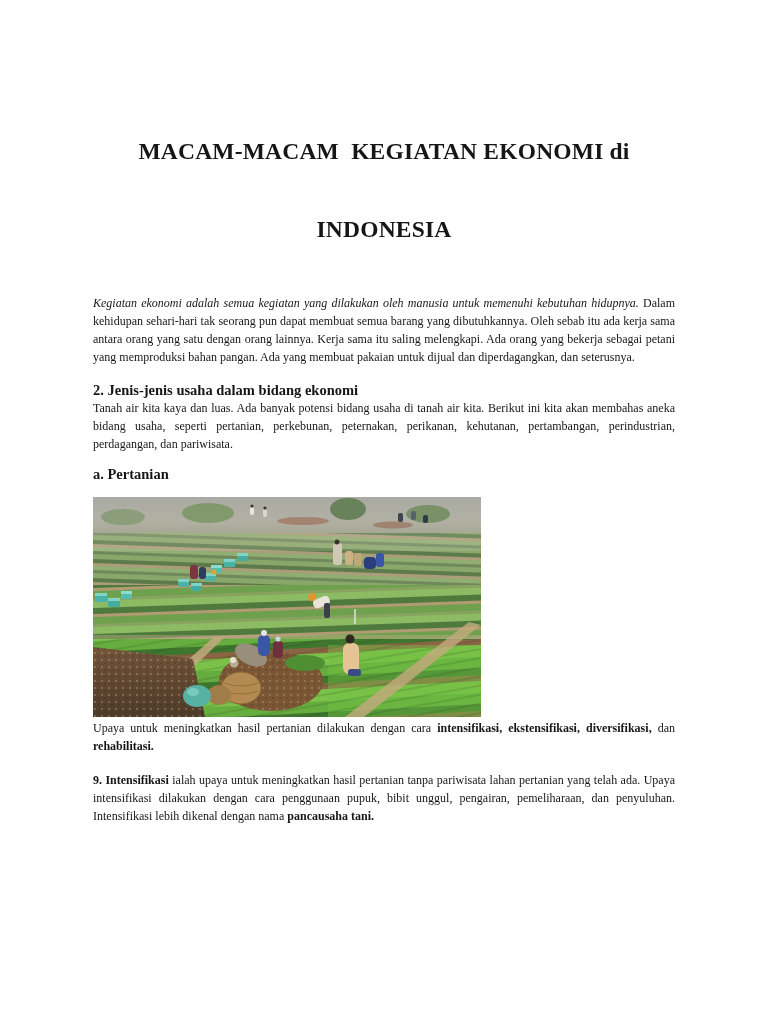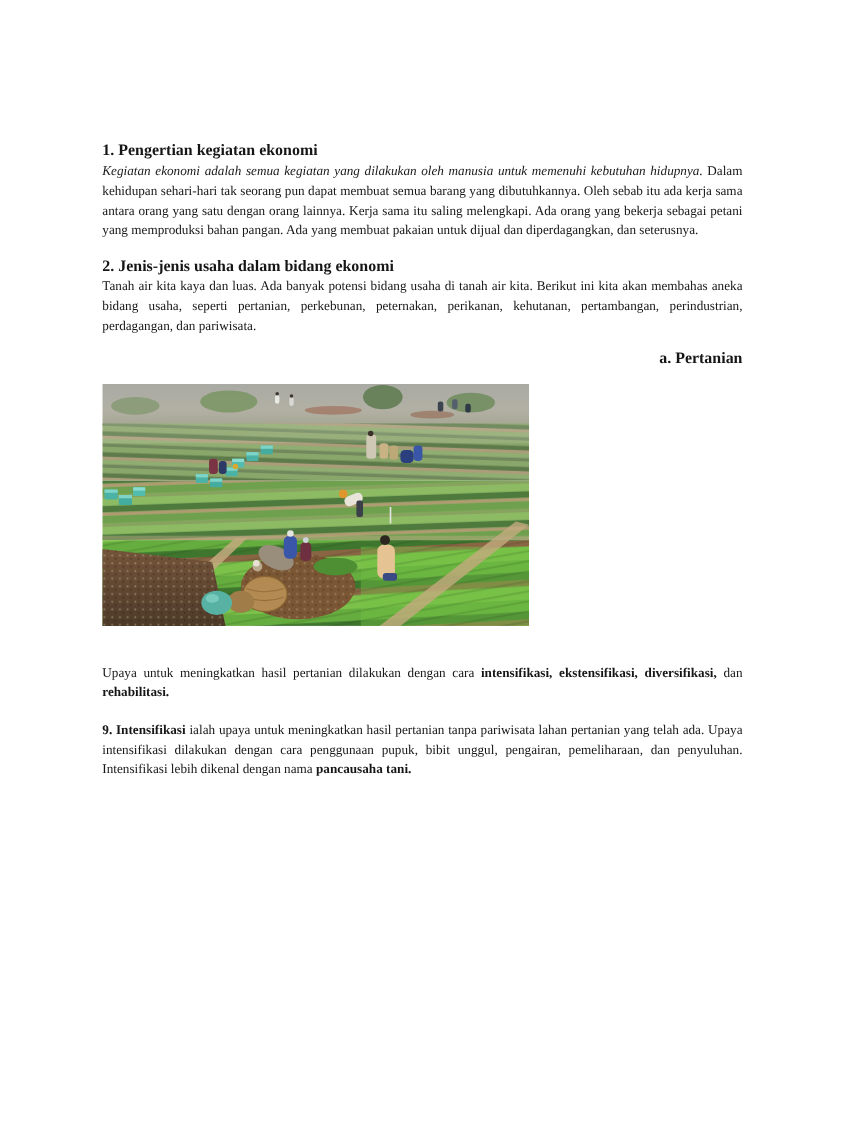--- a/index.html
+++ b/index.html
@@ -14,34 +14,37 @@
   .doc-title{
     text-align:center;font-weight:bold;font-size:23.5px;line-height:26px;
     white-space:pre-wrap;letter-spacing:.2px;
   }
   .heading{font-weight:bold;font-size:14.5px;line-height:18px;}
   .para{margin:0;font-size:12px;line-height:18px;text-align:justify;}
   .para i{font-style:italic;}
   .b{font-weight:bold;}
   .mt-title{margin-top:42px;}
   .mt-sec{margin-top:15px;font-family:Liberation Serif, serif;}
-  .mt-sub{margin-top:12px;text-align:right;}
+  .mt-sub{margin-top:12px;}
   .photo-wrap{margin-top:14px;width:388px;height:220px;display:block;}
   .mt-agraris{margin-top:48px;}
-  .mt-upaya{margin-top:33px;}
+  .mt-upaya{margin-top:2px;}
   .mt-intens{margin-top:16px;}
 </style>
 </head>
 <body>
 
 <div class="page">
   <div class="content">
 
-
-    <div class="heading mt-title">1. Pengertian kegiatan ekonomi</div>
+    <div class="doc-title">
+      <div>MACAM-MACAM  KEGIATAN EKONOMI di</div>
+      <div>INDONESIA</div>
+    </div>
+
     <p class="para"><i>Kegiatan ekonomi adalah semua kegiatan yang dilakukan oleh manusia untuk memenuhi kebutuhan hidupnya.</i><span> Dalam kehidupan sehari-hari tak seorang pun dapat membuat semua barang yang dibutuhkannya. Oleh sebab itu ada kerja sama antara orang yang satu dengan orang lainnya. Kerja sama itu saling melengkapi. Ada orang yang bekerja sebagai petani yang memproduksi bahan pangan. Ada yang membuat pakaian untuk dijual dan diperdagangkan, dan seterusnya.</span></p>
 
     <div class="heading mt-sec">2. Jenis-jenis usaha dalam bidang ekonomi</div>
     <p class="para">Tanah air kita kaya dan luas. Ada banyak potensi bidang usaha di tanah air kita. Berikut ini kita akan membahas aneka bidang usaha, seperti pertanian, perkebunan, peternakan, perikanan, kehutanan, pertambangan, perindustrian, perdagangan, dan pariwisata.</p>
 
     <div class="heading mt-sub">a. Pertanian</div>
 
     <svg class="photo-wrap" viewBox="0 0 388 220" xmlns="http://www.w3.org/2000/svg">
       <defs>
         <linearGradient id="gSky" x1="0" y1="0" x2="0" y2="1">

